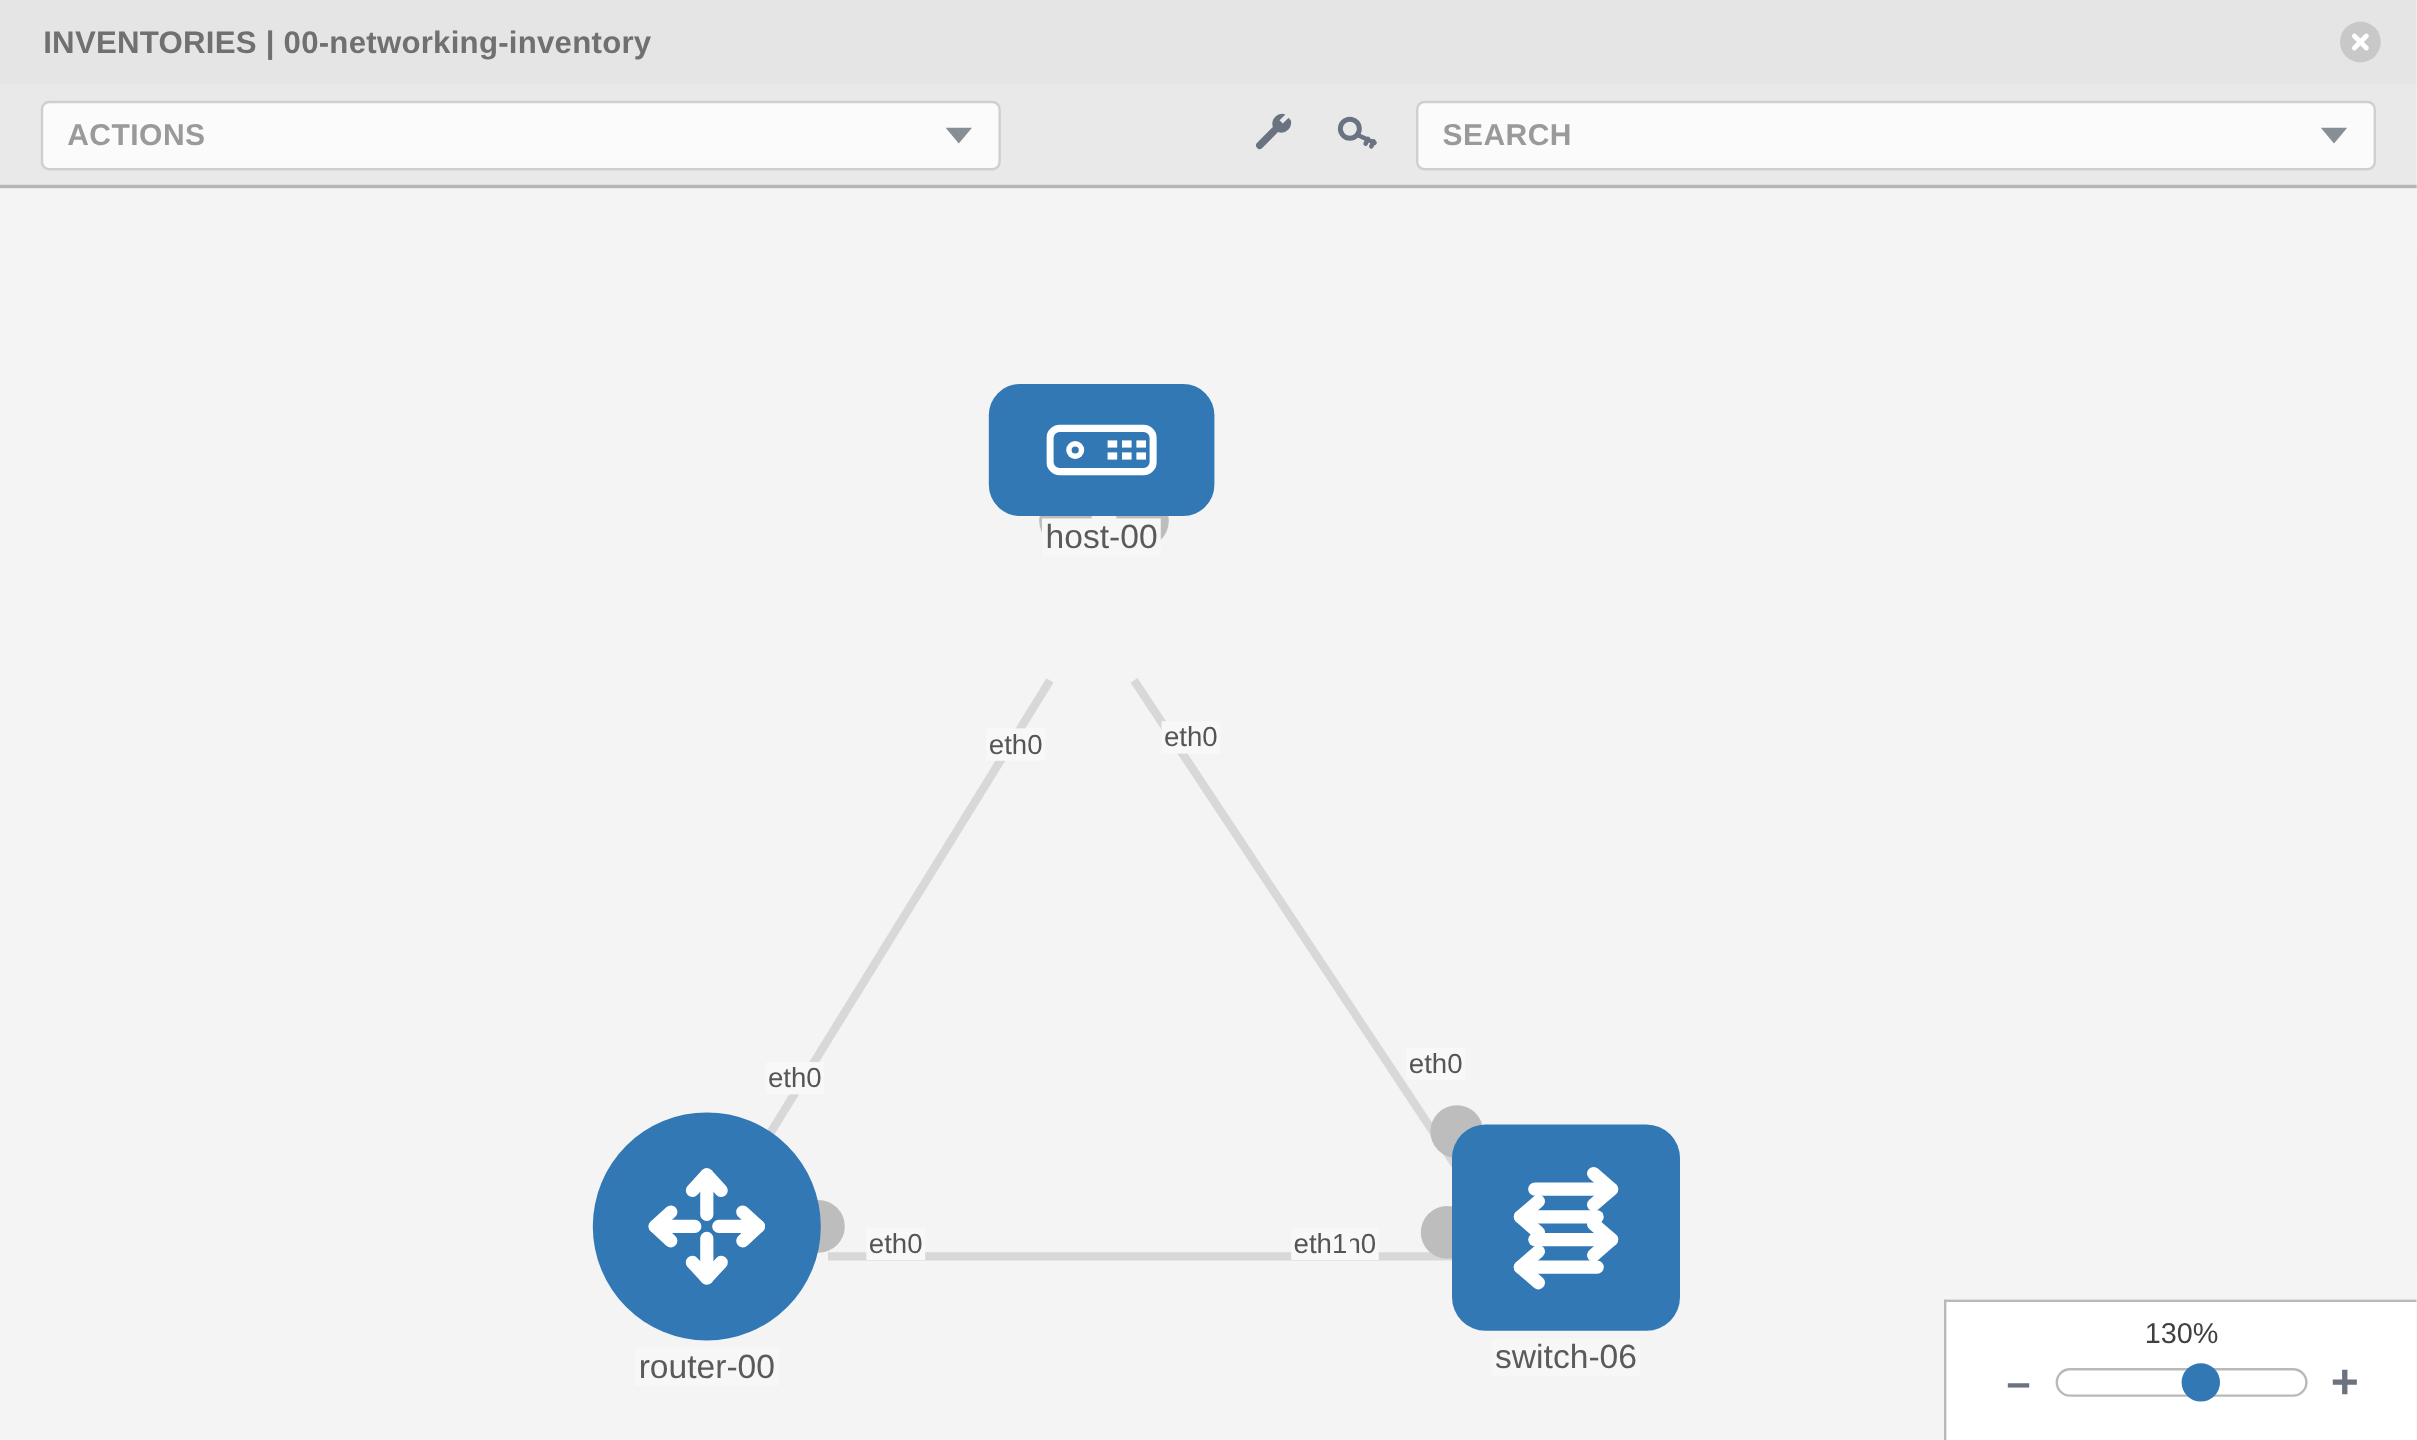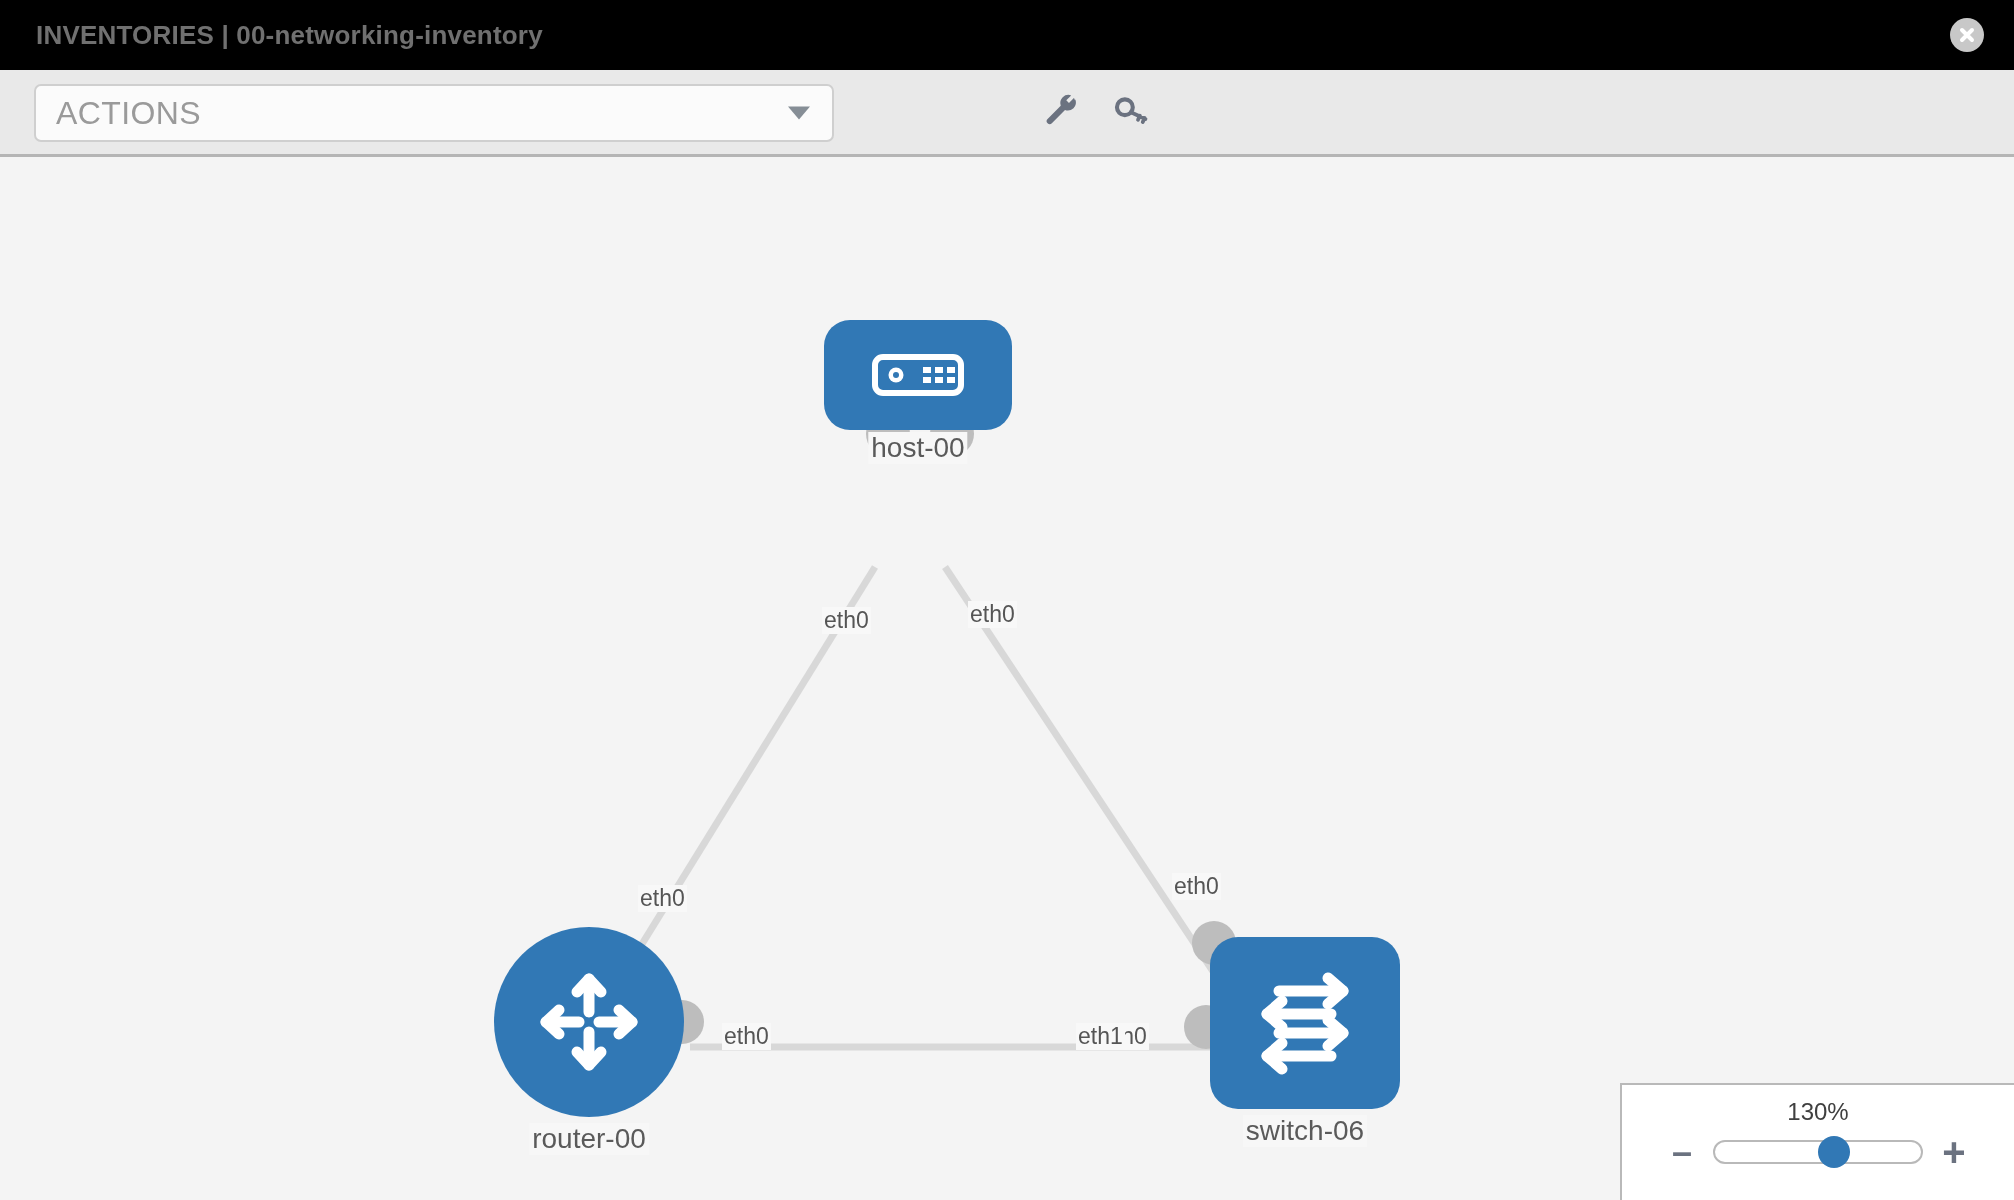--- a/index.html
+++ b/index.html
@@ -7,21 +7,21 @@
     width: 2014px; height: 1200px;
     font-family: "Liberation Sans", sans-serif;
     background: #ffffff;
     overflow: hidden;
   }
   #app { position: relative; width: 2014px; height: 1200px; }
 
   
   .header {
     position: absolute; left: 0; top: 0; width: 2014px; height: 70px;
-    background: #000000;
+    background: #e5e5e5;
     display: flex; align-items: center;
   }
   .header-title {
     margin-left: 36px;
     font-size: 26px; font-weight: bold; letter-spacing: .2px;
     color: #707070;
     white-space: nowrap;
   }
   .close-icon {
     position: absolute; right: 30px; top: 50%; transform: translateY(-50%);
@@ -40,21 +40,21 @@
   }
   .select-box {
     position: absolute;
     background: #fbfbfb;
     border: 2px solid #cfcfcf;
     border-radius: 7px;
     display: flex; align-items: center;
     cursor: pointer;
   }
   .select-box .label {
-    font-size: 32px; color: #9a9a9a; letter-spacing: .4px;
+    font-size: 25px; color: #9a9a9a; letter-spacing: .4px; font-weight: bold;
   }
   .caret {
     position: absolute; right: 22px; top: 50%; transform: translateY(-50%);
     width: 0; height: 0;
     border-left: 11px solid transparent;
     border-right: 11px solid transparent;
     border-top: 13px solid #868e96;
   }
   #actions-select { left: 34px; top: 14px; width: 800px; height: 58px; }
   #actions-select .label { margin-left: 20px; }
@@ -173,20 +173,24 @@
       </svg>
     </div>
 
     <div class="tool-icon" id="key-btn">
       <svg width="38" height="38" viewBox="0 0 24 24">
         <circle cx="7.5" cy="9" r="5" fill="none" stroke="#6b7280" stroke-width="2.6"></circle>
         <path d="M11.3 12.2 L20.5 16.4 M17 14.3 l-1.2 2.6 M20 15.7 l-1.2 2.6" stroke="#6b7280" stroke-width="2.4" stroke-linecap="round" fill="none"></path>
       </svg>
     </div>
 
+    <div class="select-box" id="search-select">
+      <span class="label">SEARCH</span>
+      <span class="caret"></span>
+    </div>
   </div>
 
   <div class="canvas">
 
     <svg class="graph-svg">
 
       <line x1="875" y1="410" x2="600" y2="855" stroke="#d8d8d8" stroke-width="7"></line>
 
       <line x1="945" y1="410" x2="1230" y2="840" stroke="#d8d8d8" stroke-width="7"></line>
 

